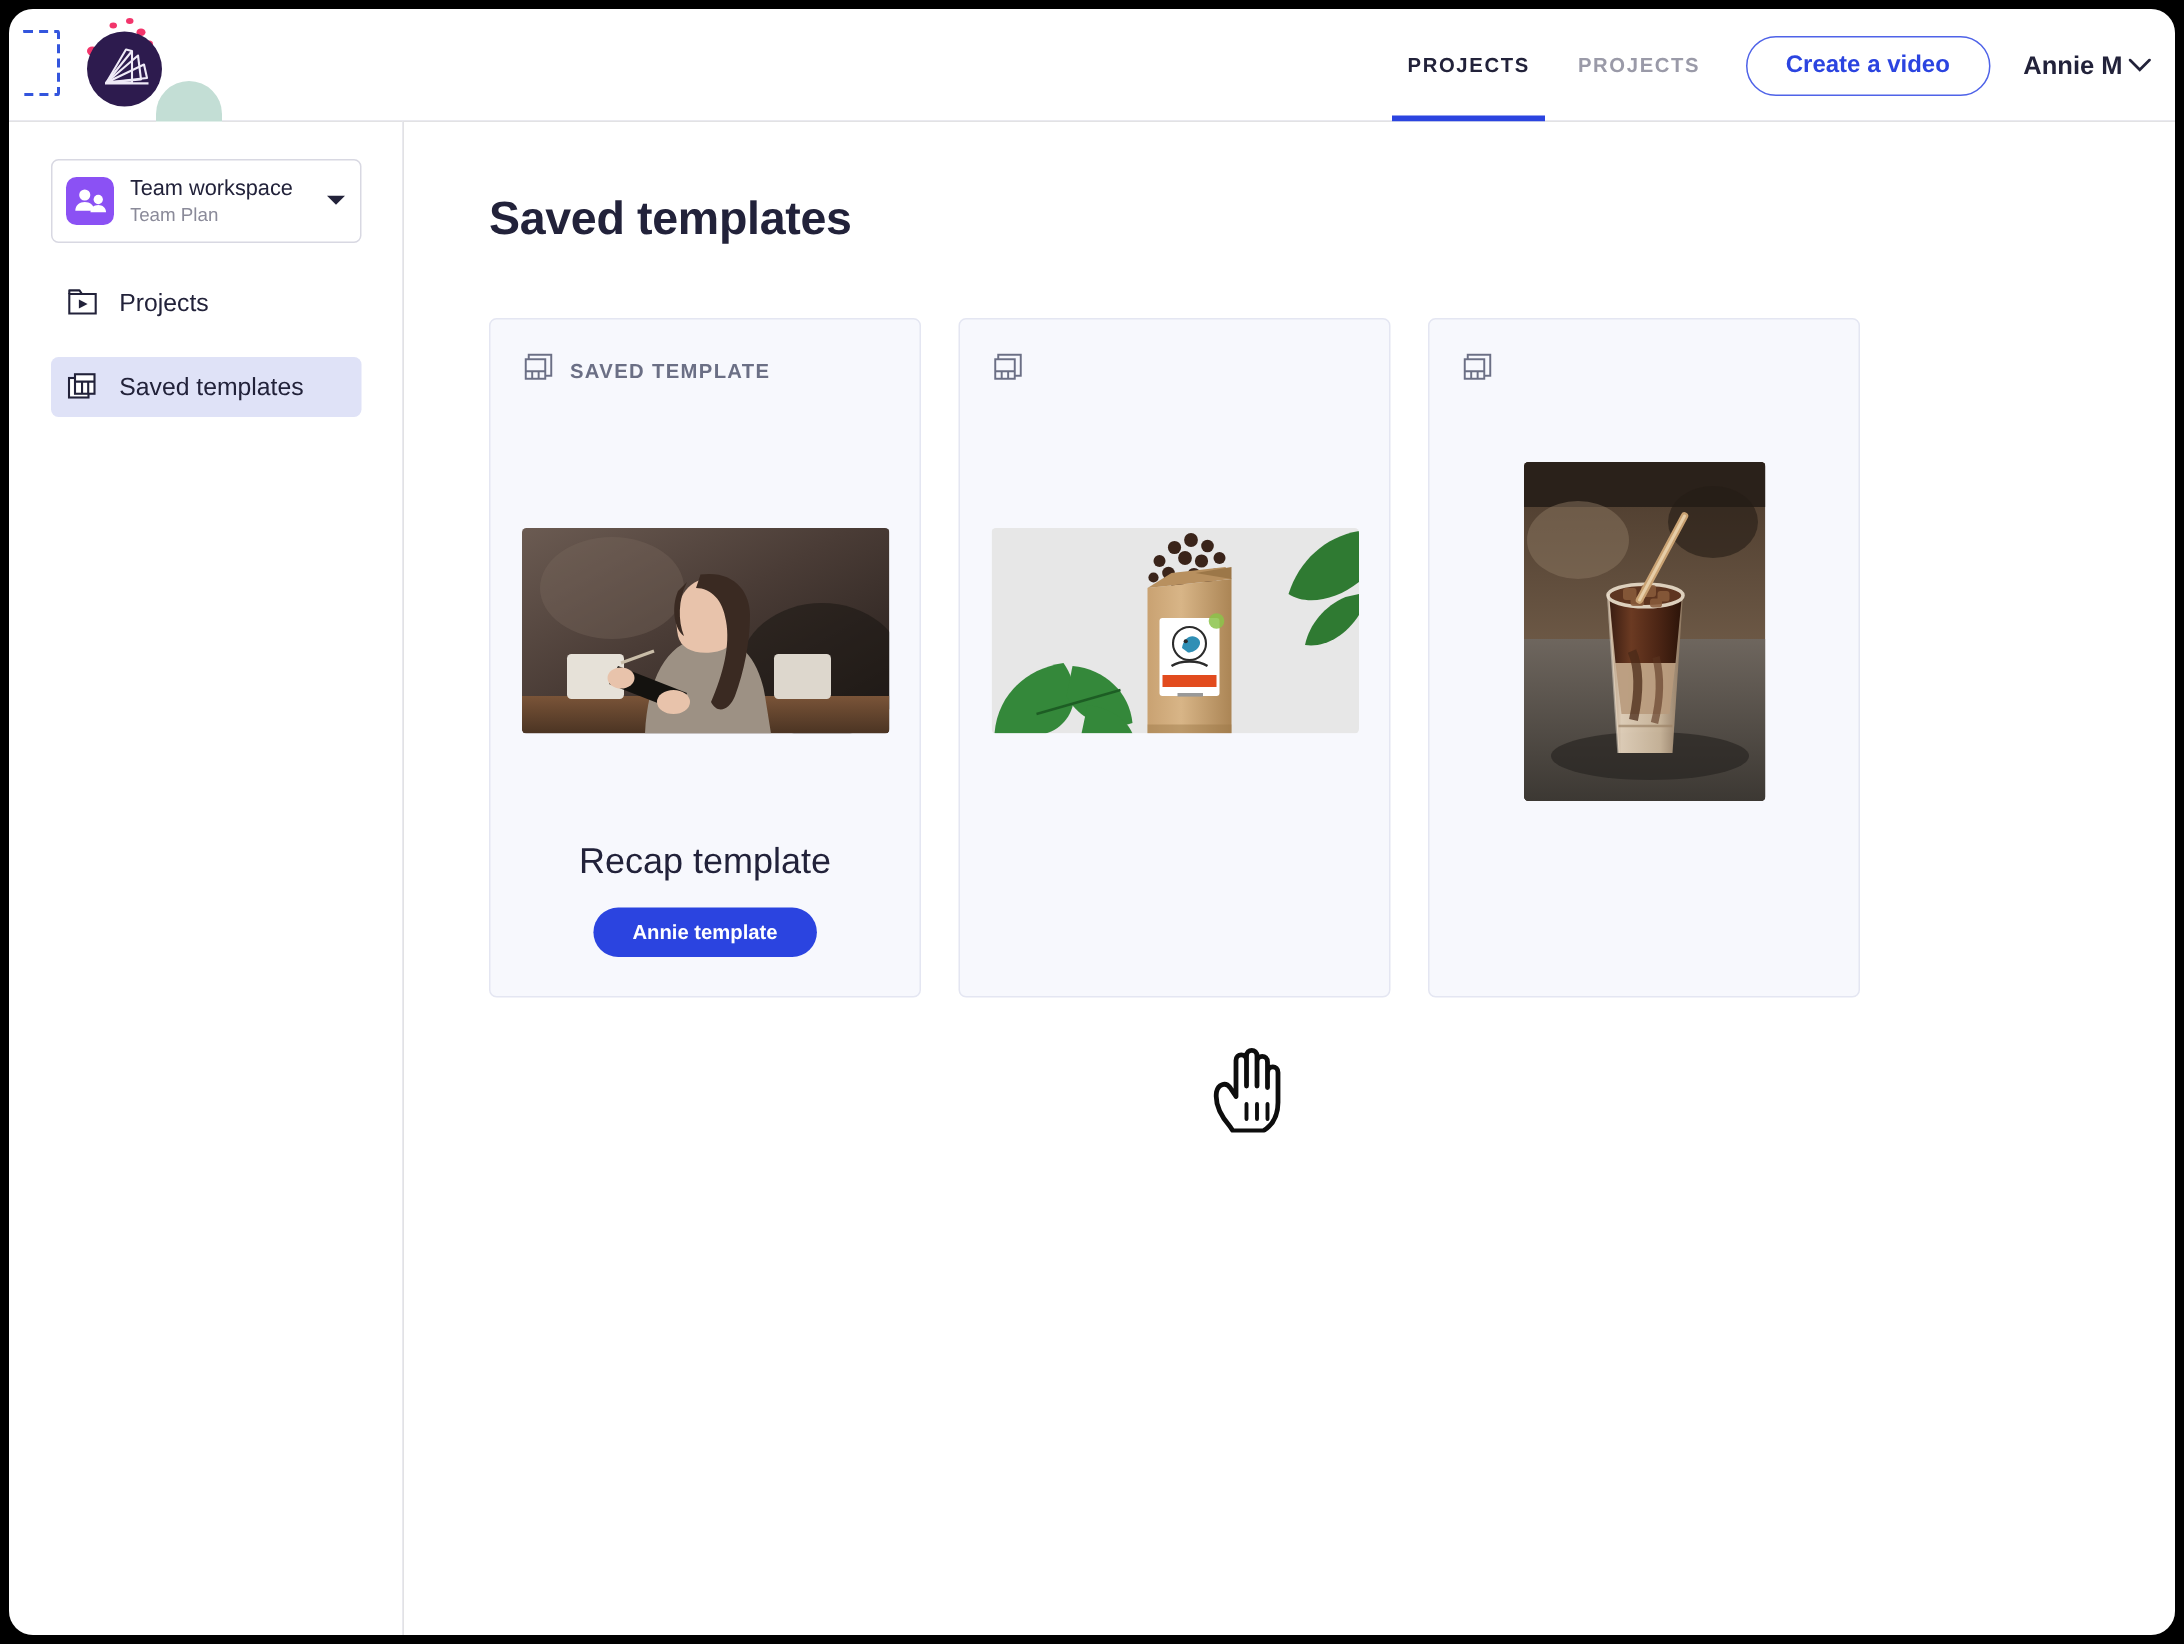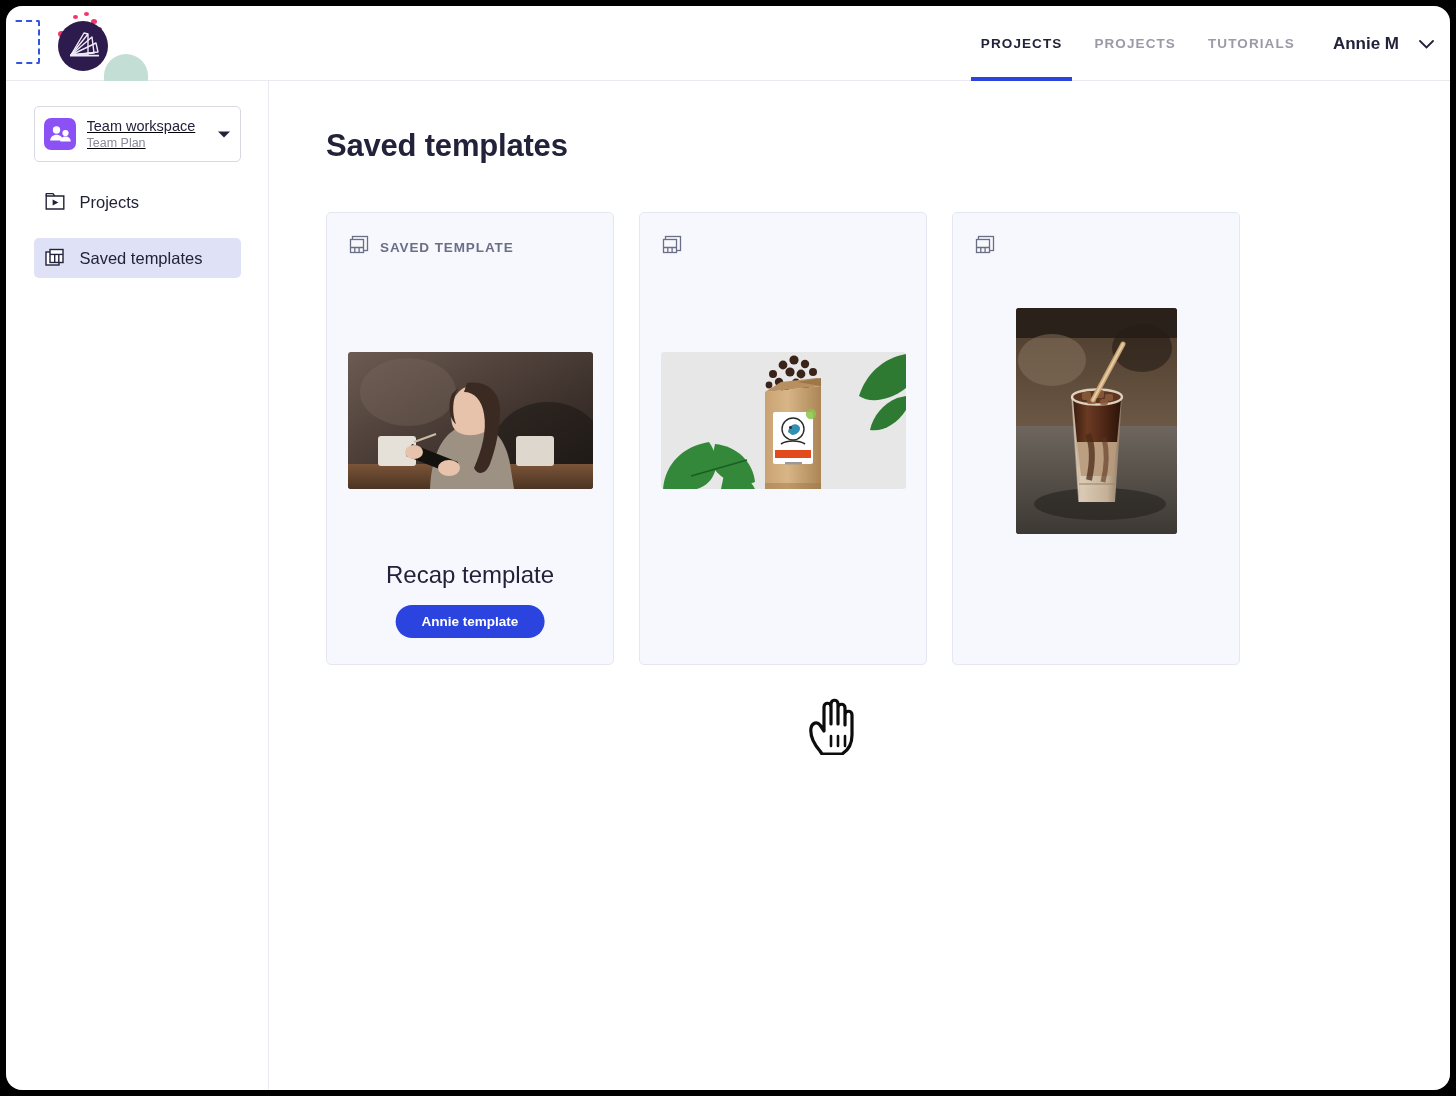--- a/index.html
+++ b/index.html
@@ -104,21 +104,21 @@
     font-family: "Liberation Sans", sans-serif;
     font-size: 16px;
     font-weight: bold;
     cursor: pointer;
     white-space: nowrap;
   }
   #user-menu {
     margin-left: 22px;
     display: flex;
     align-items: center;
-    gap: 20px;
+    gap: 4px;
     cursor: pointer;
   }
   #user-name { font-size: 17px; font-weight: bold; color: #22223a; white-space: nowrap; }
 
   
   #sidebar {
     position: absolute;
     left: 0; top: 75px;
     width: 263px;
     height: 1009px;
@@ -139,21 +139,21 @@
     cursor: pointer;
     background: #fff;
   }
   #workspace-icon {
     width: 32px; height: 32px;
     border-radius: 7px;
     background: #8b51f4;
     flex: 0 0 auto;
     position: relative;
   }
-  #workspace-text { flex: 1 1 auto; margin-left: 11px; overflow: hidden; text-decoration: underline; }
+  #workspace-text { flex: 1 1 auto; margin-left: 11px; overflow: hidden; }
   #workspace-title { font-size: 14.5px; color: #22223a; line-height: 1.25; white-space: nowrap; }
   #workspace-sub { font-size: 12.5px; color: #8a8a99; line-height: 1.35; white-space: nowrap; }
   #workspace-caret { flex: 0 0 auto; }
 
   .sidebar-item {
     margin: 0 auto;
     width: 207px;
     height: 40px;
     border-radius: 5px;
     display: flex;
@@ -312,24 +312,22 @@
 
       <a class="nav-link active" href="#">
         <span>PROJECTS</span>
         <span class="nav-underline"></span>
       </a>
 
       <a class="nav-link" href="#">
         <span>PROJECTS</span>
       </a>
 
-      <a class="nav-link" href="#">
-        <span>TUTORIALS</span>
-      </a>
-
+
+      <button id="create-video-btn">Create a video</button>
 
       <div id="user-menu">
         <span id="user-name">Annie M</span>
         <span>
           <svg width="15" height="9" viewBox="0 0 15 9">
             <path d="M1 1 L7.5 7.5 L14 1" stroke="#22223a" stroke-width="1.8" fill="none" stroke-linecap="round"></path>
           </svg>
         </span>
       </div>
 

